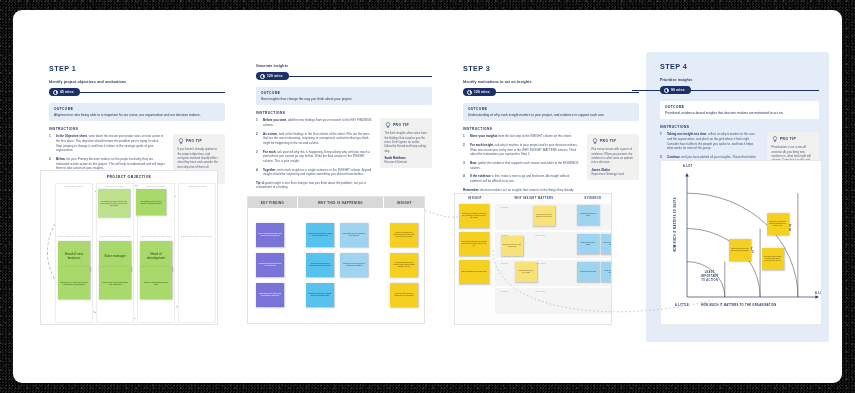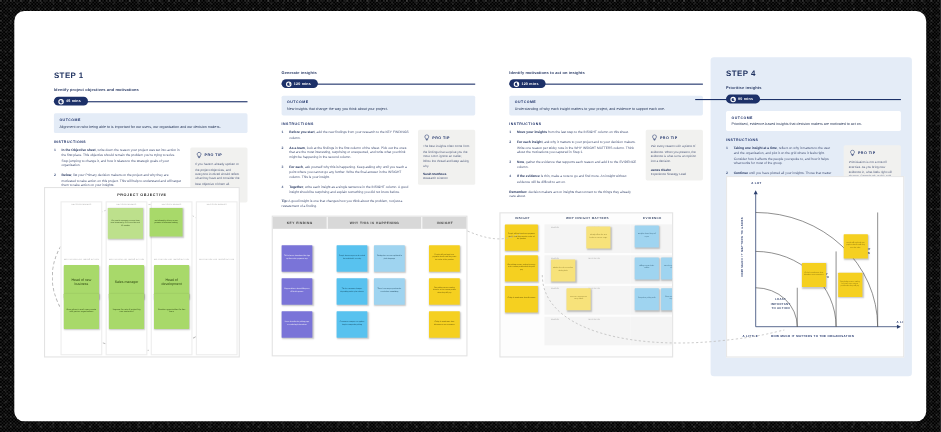--- a/index.html
+++ b/index.html
@@ -341,20 +341,21 @@
               </div>
               <div class="protip-text">The best insights often come from the findings that surprise you the most. Don't ignore an outlier, follow the thread and keep asking why.</div>
               <div class="protip-by"><b>Sarah Matthews</b><br><span>Research Director</span></div>
             </aside>
           </div>
         </div>
       </section>
 
       <section class="panel p3">
         <div class="panel-inner">
+          <div class="step-title">STEP 3</div>
           <div class="step-sub">Identify motivations to act on insights</div>
           <div class="time-row">
             <div class="time-line"></div>
             <div class="time-pill">
               <span class="clock"></span>
               <span>120 mins</span>
             </div>
           </div>
           <div class="outcome">
             <div class="outcome-label">OUTCOME</div>

